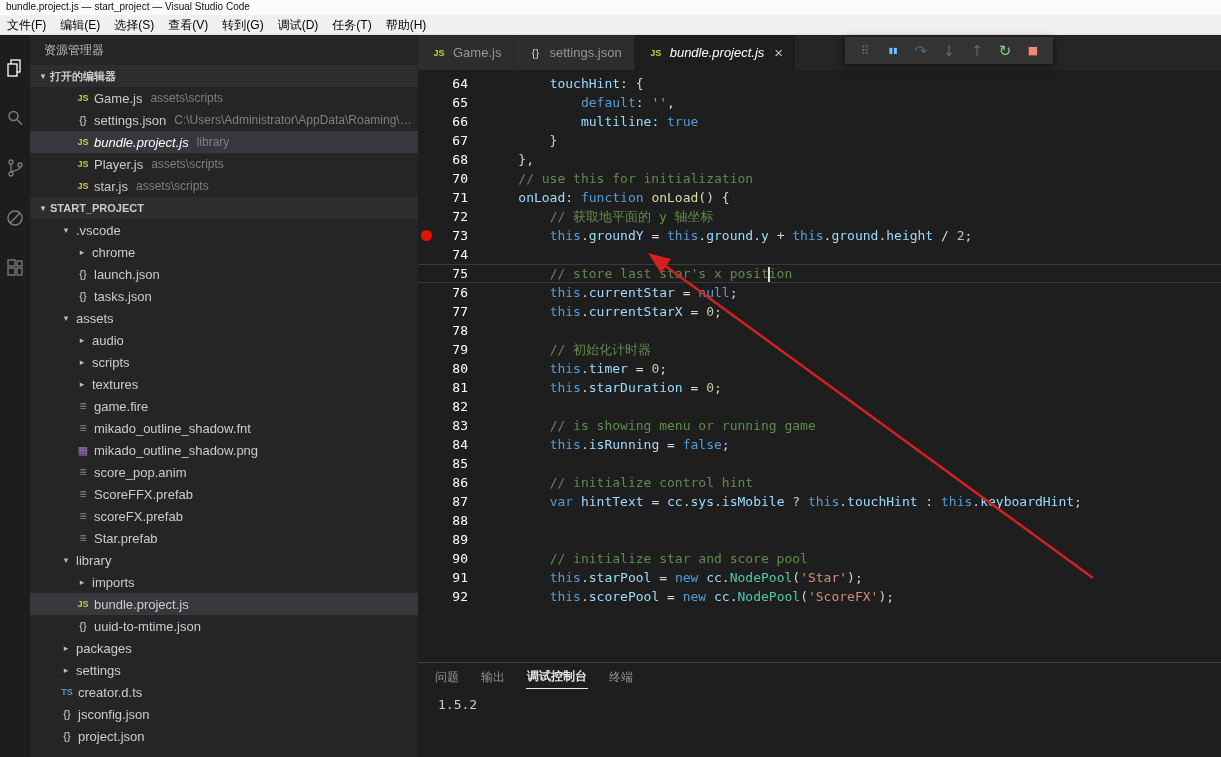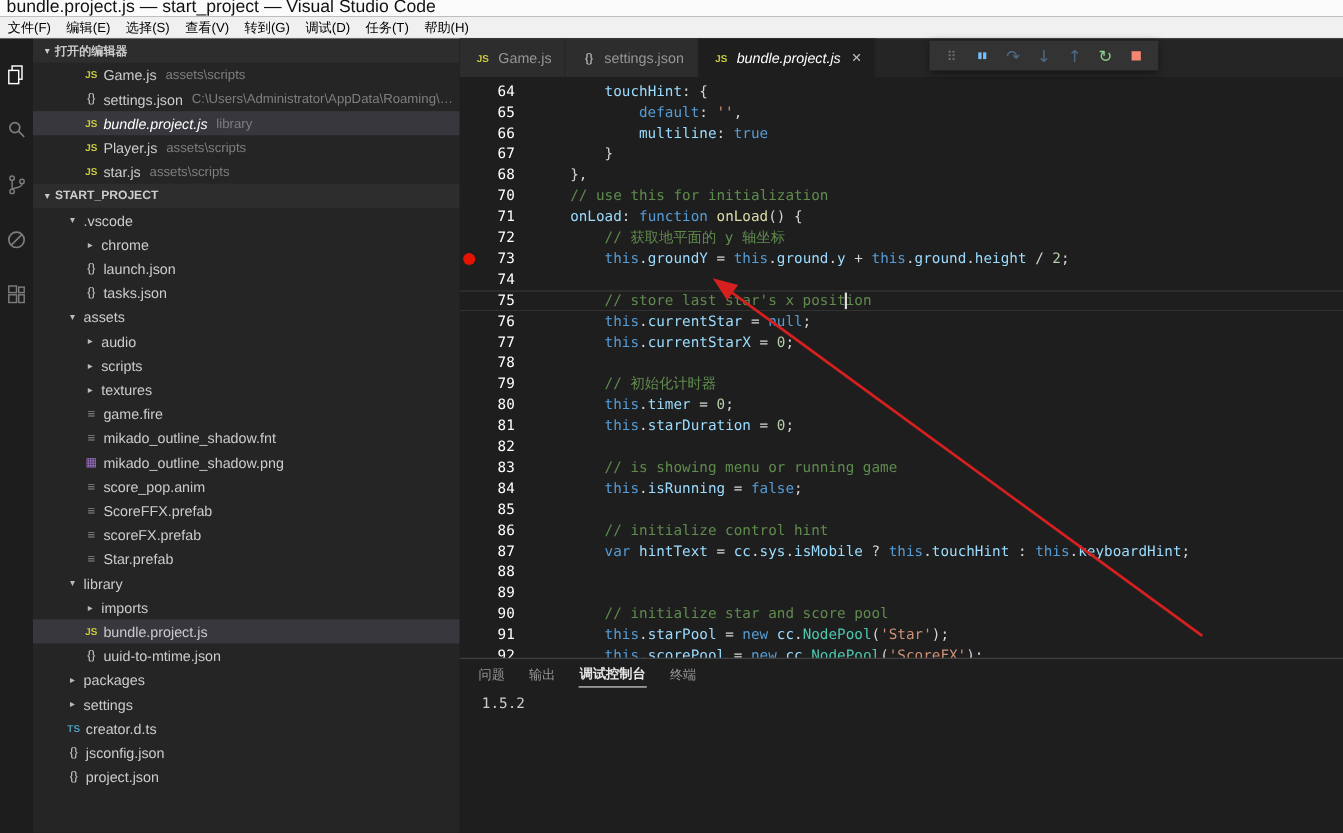--- a/index.html
+++ b/index.html
@@ -1,20 +1,20 @@
 <!DOCTYPE html>
 <html><head>
 <meta charset="utf-8">
 <style>
   *{margin:0;padding:0;box-sizing:border-box;}
   html,body{width:1221px;height:757px;overflow:hidden;}
   body{background:#1e1e1e;font-family:"Liberation Sans","DejaVu Sans",sans-serif;position:relative;}
 
   
-  .titlebar{height:15px;background:#fbfbfb;color:#111;font-size:16px;line-height:14px;padding-left:6px;overflow:hidden;white-space:nowrap;}
+  .titlebar{height:15px;background:#fbfbfb;color:#111;font-size:10px;line-height:14px;padding-left:6px;overflow:hidden;white-space:nowrap;}
   .menubar{height:20px;background:#f0f0f0;display:flex;align-items:center;font-size:12px;color:#000;border-bottom:1px solid #e2e2e2;}
   .menu-item{padding:0 7px;line-height:20px;cursor:default;}
 
   .main{display:flex;height:722px;}
 
   
   .activitybar{width:30px;background:#1d1d1e;display:flex;flex-direction:column;align-items:center;padding-top:8px;flex-shrink:0;}
   .ab-icon{height:50px;width:30px;display:flex;align-items:center;justify-content:center;color:#7d7d7d;}
   .ab-icon.active{color:#ffffff;}
 
@@ -58,21 +58,21 @@
   .tk-pl{color:#d4d4d4}.tk-cm{color:#608b4e}.tk-kw{color:#569cd6}.tk-prop{color:#9cdcfe}
   .tk-str{color:#ce9178}.tk-num{color:#b5cea8}.tk-fn{color:#dcdcaa}.tk-cls{color:#4ec9b0}
   .caret{display:inline-block;width:2px;height:15px;background:#dddddd;vertical-align:middle;margin:0 -1px;}
 
   
   .debug-toolbar{position:absolute;top:2px;left:427px;height:27px;background:#333333;display:flex;align-items:center;padding:0 6px;z-index:20;box-shadow:0 2px 8px rgba(0,0,0,.55);}
   .dbg-btn{width:28px;height:27px;display:flex;align-items:center;justify-content:center;font-size:15px;cursor:default;font-family:"DejaVu Sans",sans-serif;}
   .dbg-btn.disabled{opacity:.4;}
 
   
-  .panel{height:159px;border-top:1px solid rgba(128,128,128,.35);flex-shrink:0;background:#1e1e1e;}
+  .panel{height:95px;border-top:1px solid rgba(128,128,128,.35);flex-shrink:0;background:#1e1e1e;}
   .panel-tabs{display:flex;align-items:center;height:28px;padding-left:16px;}
   .panel-tab{margin-right:20px;font-size:12px;color:#969696;padding:3px 1px;cursor:default;}
   .panel-tab.active{color:#e7e7e7;font-weight:bold;border-bottom:1px solid #e7e7e7;}
   .panel-content{font-family:"DejaVu Sans Mono","Liberation Mono",monospace;font-size:13px;color:#cccccc;padding:6px 16px 0 20px;}
 
   .annotation-layer{position:absolute;left:0;top:0;width:1221px;height:757px;pointer-events:none;z-index:50;}
 </style>
 </head>
 <body>
 
@@ -120,20 +120,21 @@
         <svg width="22" height="22" viewBox="0 0 22 22">
           <rect x="4" y="3" width="7" height="6" fill="none" stroke="currentColor" stroke-width="1.3"></rect>
           <rect x="4" y="11" width="7" height="7" fill="none" stroke="currentColor" stroke-width="1.3"></rect>
           <rect x="13" y="11" width="5" height="7" fill="none" stroke="currentColor" stroke-width="1.3"></rect>
           <rect x="13" y="4" width="5" height="5" fill="none" stroke="currentColor" stroke-width="1.3"></rect>
         </svg>
       </div>
     </div>
 
   <div class="sidebar">
+    <div class="sidebar-title">资源管理器</div>
     <div class="section-header">
       <span class="twisty">▾</span>
       <span>打开的编辑器</span>
     </div>
     <div>
         <div class="oe-row">
           <span class="fi icon-js">JS</span>
           <span class="oe-label">Game.js</span>
           <span class="oe-detail">assets\scripts</span>
         </div>

